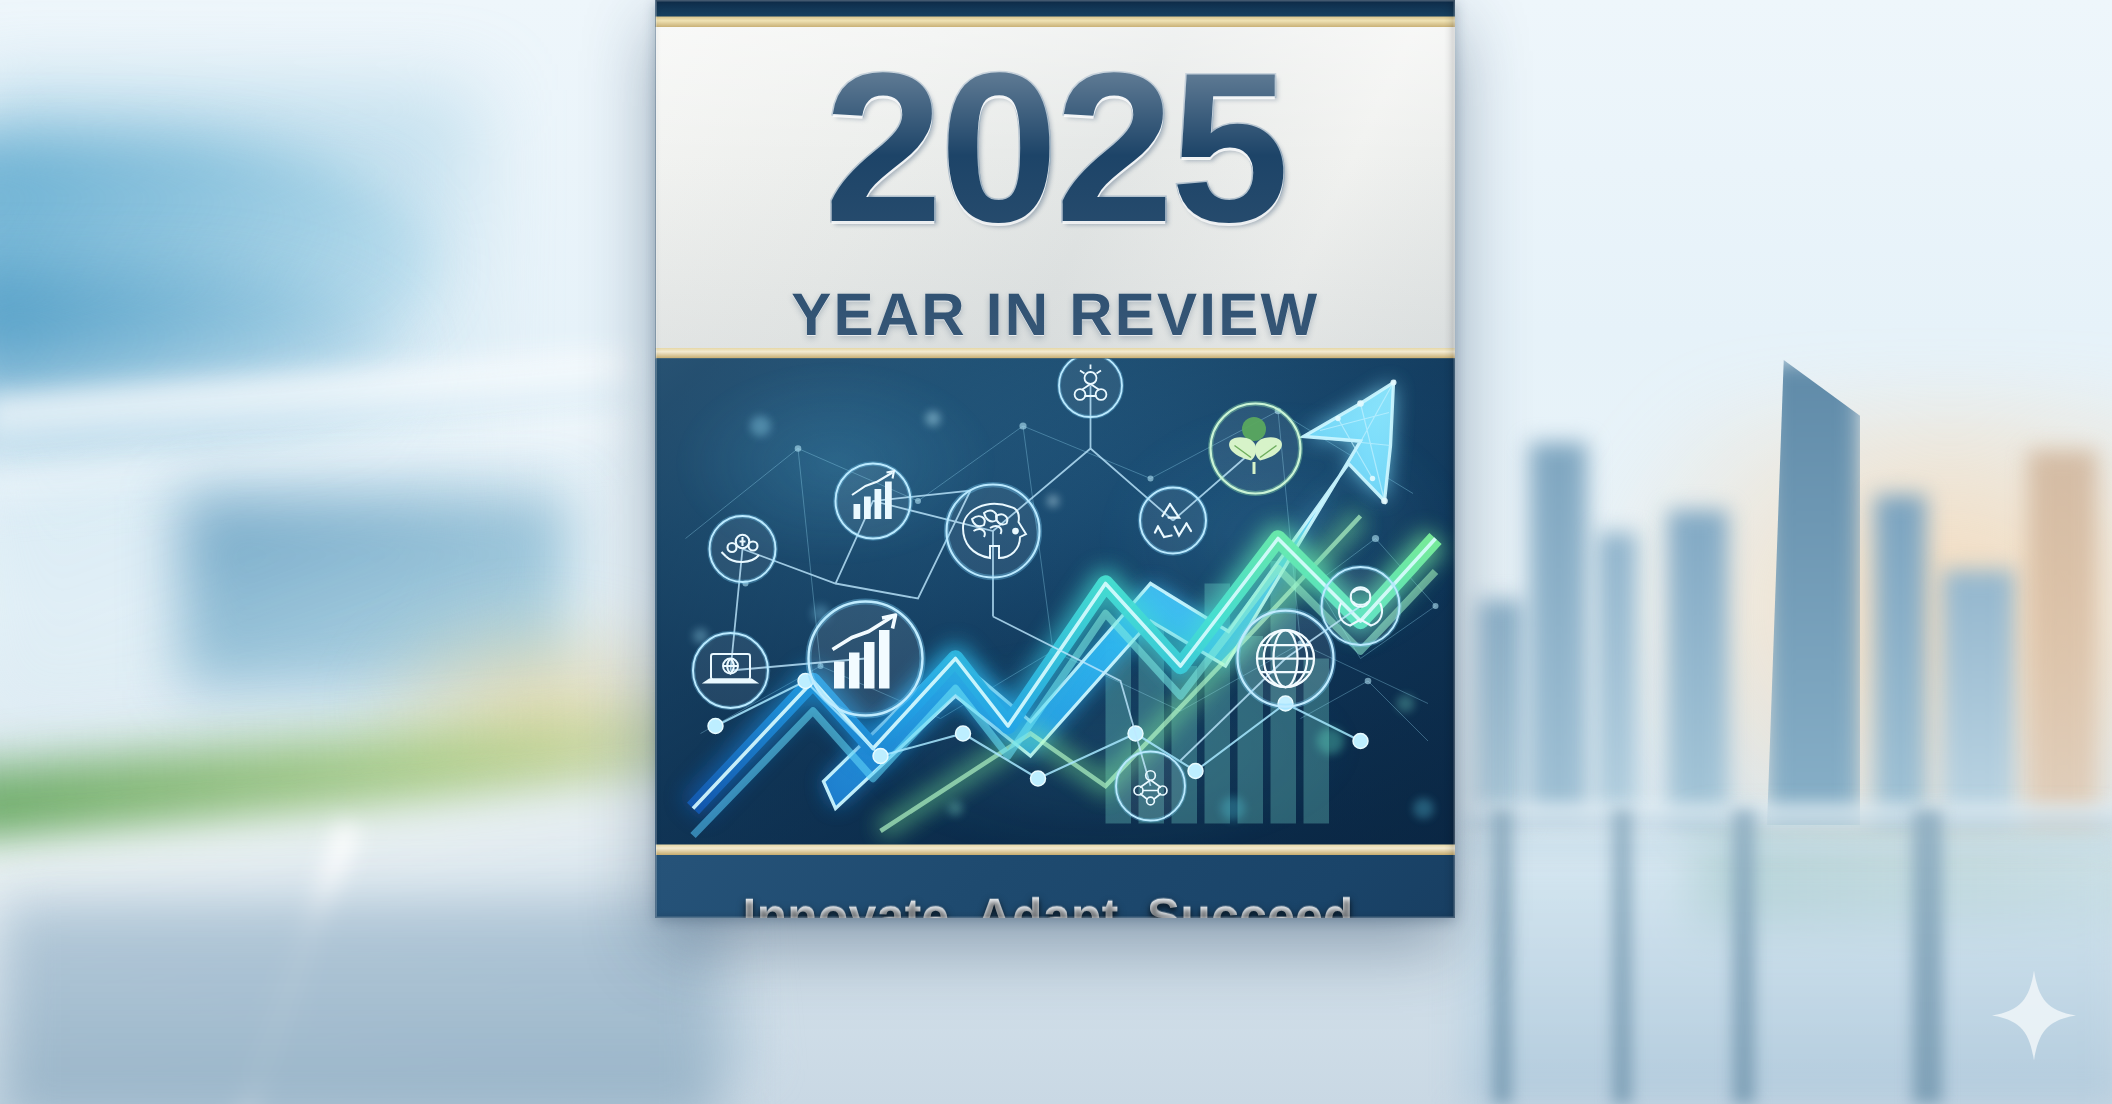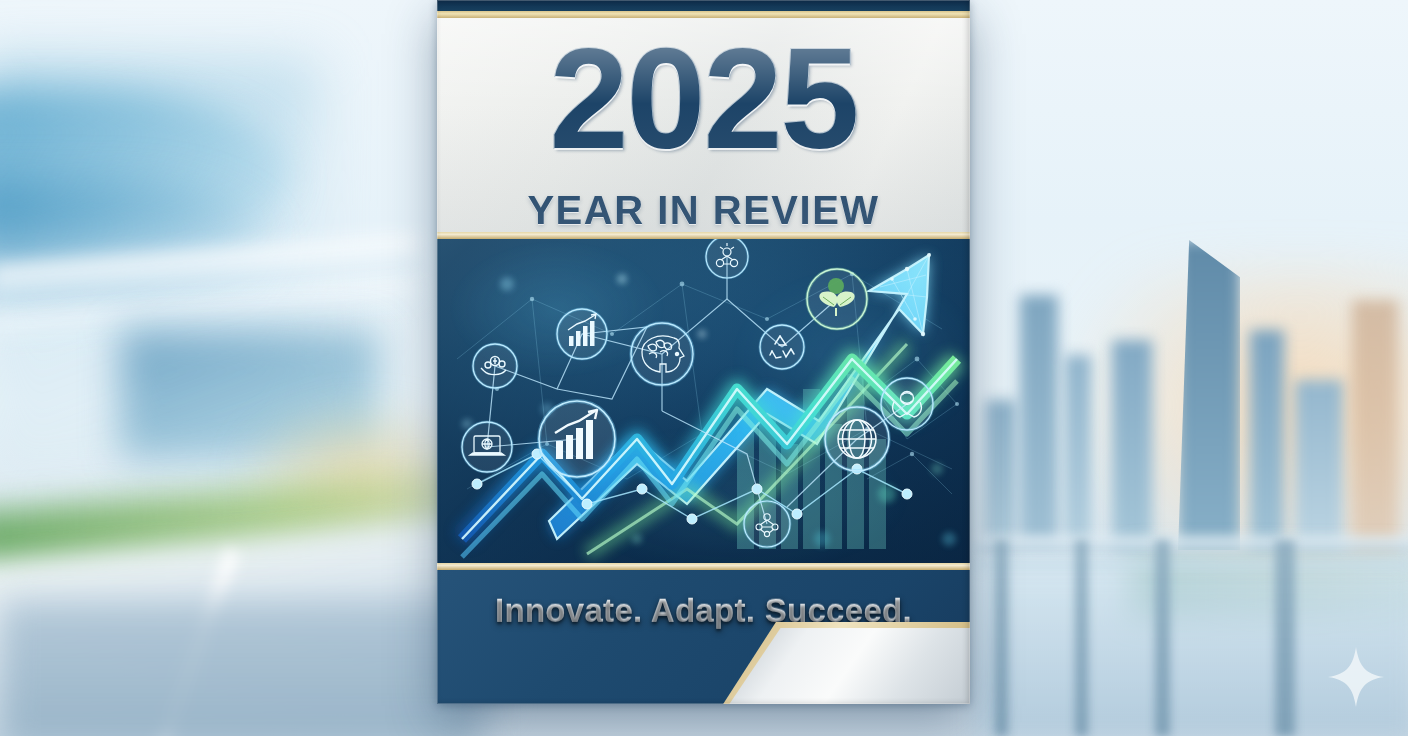--- a/index.html
+++ b/index.html
@@ -137,21 +137,21 @@
 
   
   #sparkle {
     position:absolute; left:1327px; top:646px; width:58px; height:62px;
     opacity:.92;
   }
 
   
   #poster {
     position:absolute;
-    left:437px; top:0px; width:533px; height:704px;
+    left:437px; top:0px; width:533px; height:612px;
     box-shadow:0 18px 46px rgba(30,60,90,.42), 0 2px 8px rgba(20,50,80,.3);
     overflow:hidden;
     background:#14395c;
   }
 
   .top-navy {
     position:absolute; left:0; top:0; width:100%; height:11px;
     background:linear-gradient(180deg,#0e2d4c,#17405f);
   }
   .top-gold {

